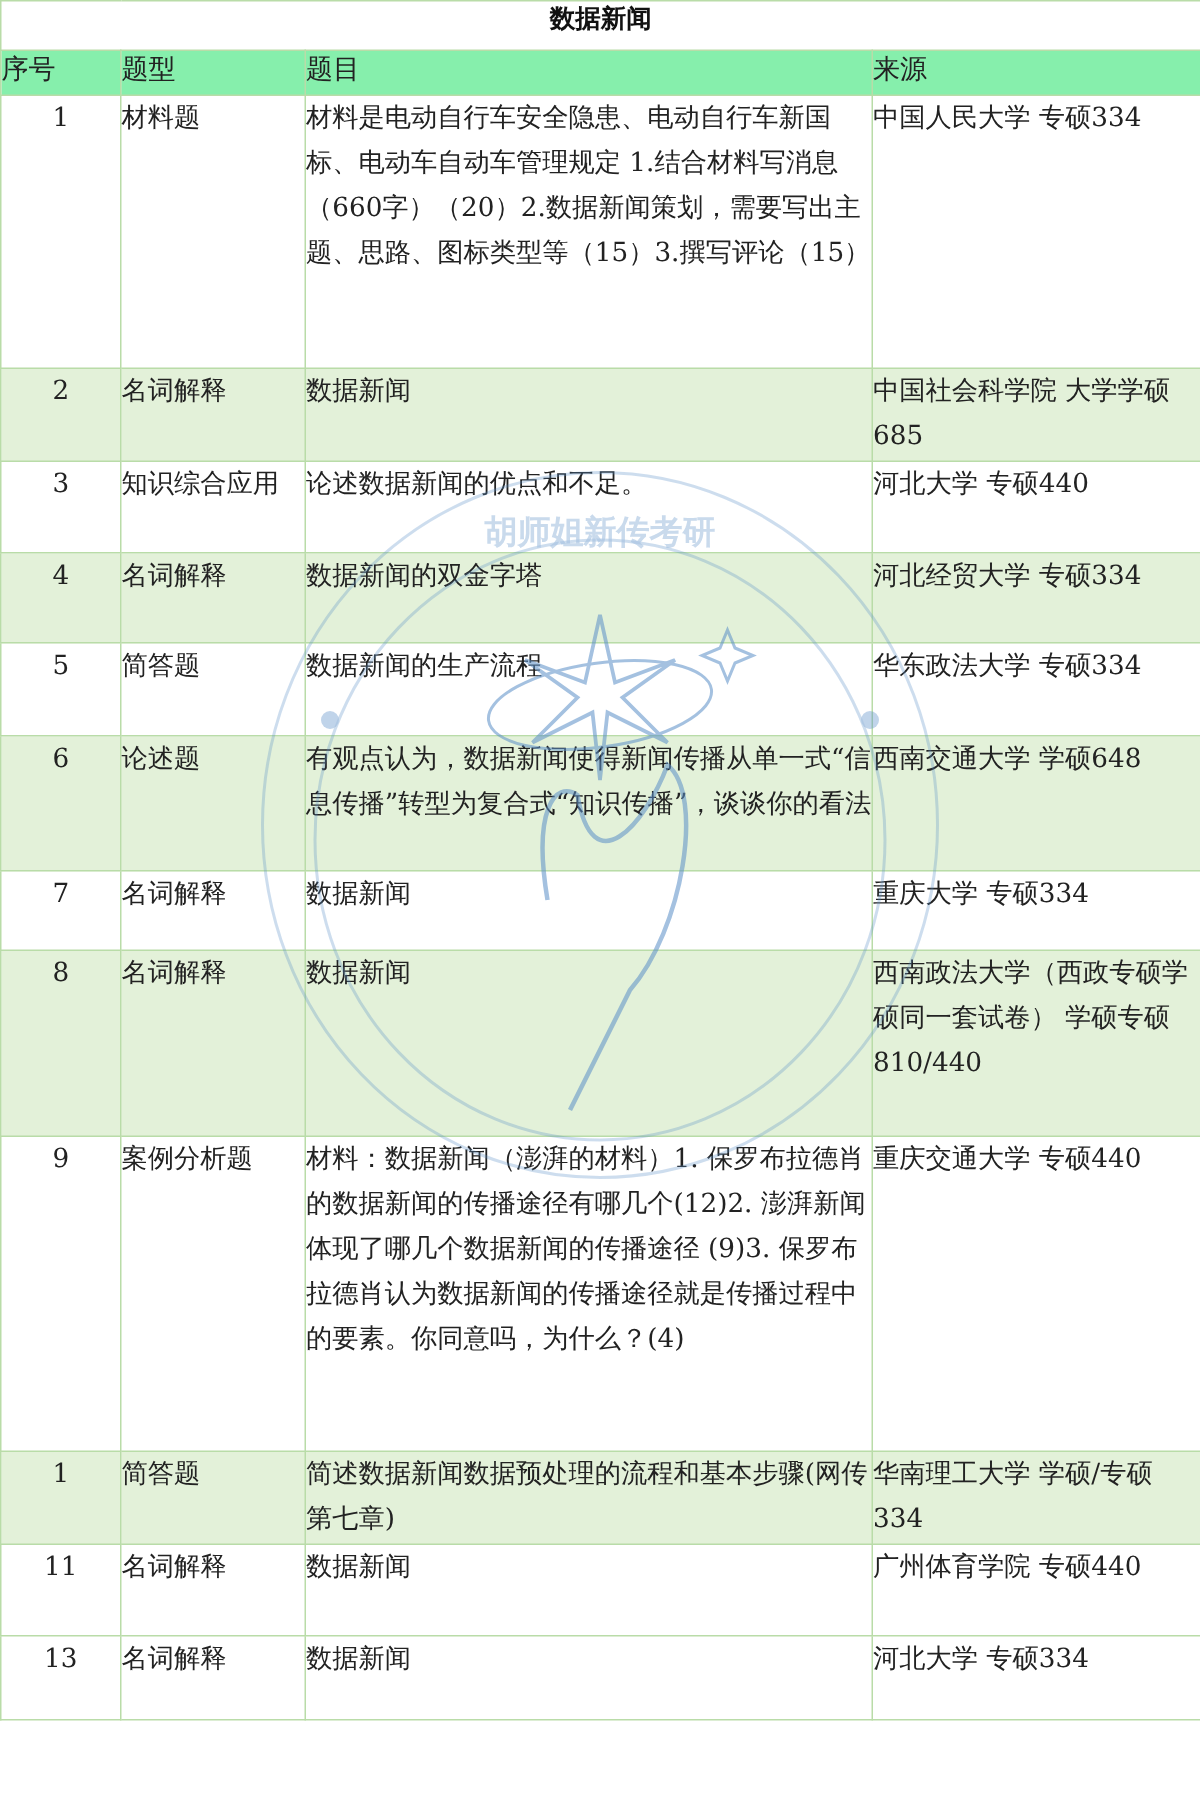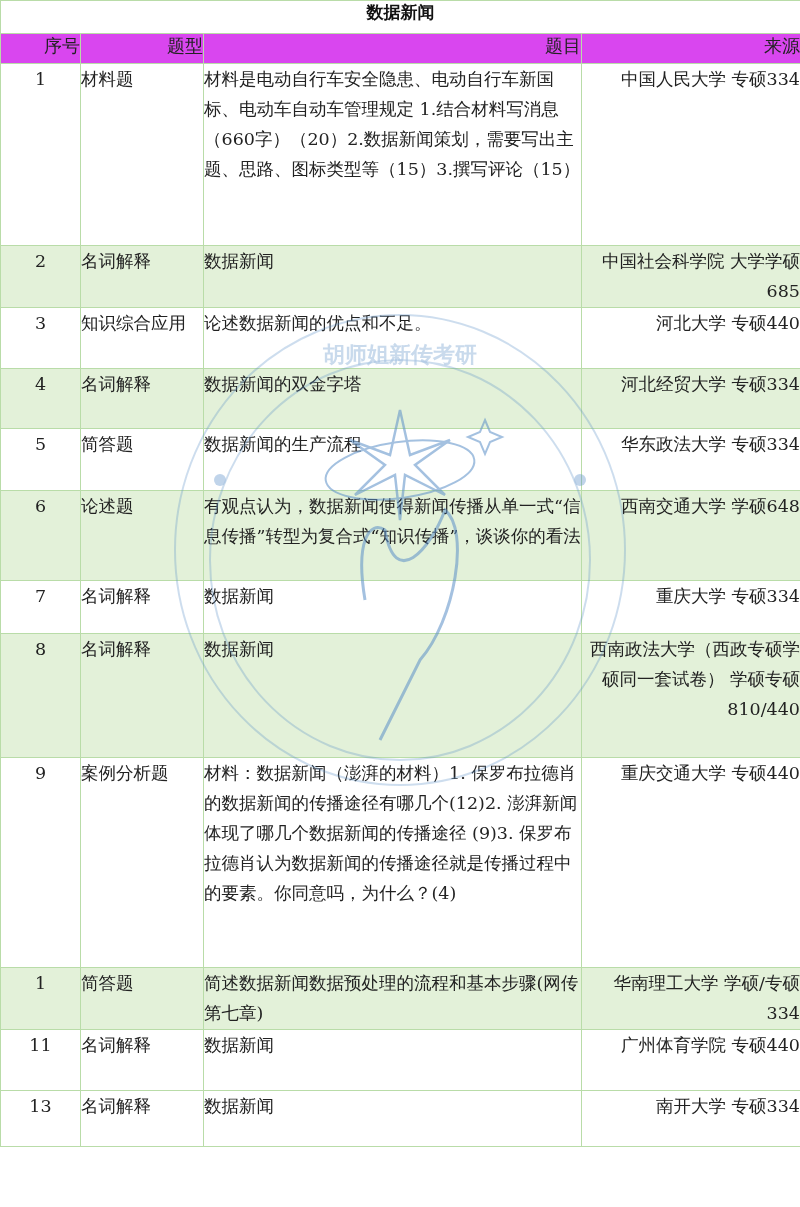--- a/index.html
+++ b/index.html
@@ -2,27 +2,27 @@
 <html><head>
   <meta charset="utf-8">
   <style>
     html, body { margin: 0; padding: 0; background: #ffffff; }
     body { width: 800px; height: 1207px; overflow: hidden; position: relative;
            font-family: "DejaVu Serif", "Liberation Serif", serif; color: #222; }
     table.doc { border-collapse: collapse; width: 800px; table-layout: fixed; position: relative; z-index: 1; }
     table.doc td, table.doc th { border: 1px solid #b9dca8; vertical-align: top; padding: 0; }
     .title-row th { height: 32px; background: #ffffff; border-bottom: 2px solid #a9d494; font-weight: bold;
                     font-size: 17px; text-align: center; vertical-align: middle; color: #111; }
-    .head-row th { height: 29px; background: #d946ef; font-weight: normal; font-size: 18px;
-                   text-align: right; vertical-align: middle; color: #222; margin-left: 23px; }
+    .head-row th { height: 29px; background: #86efac; font-weight: normal; font-size: 18px;
+                   text-align: left; vertical-align: middle; color: #222; margin-left: 23px; }
     td { font-size: 17.5px; line-height: 30px; }
     td.c-num { text-align: center; padding-top: 2px; }
     td.c-type { padding: 2px 8px 0 8px; }
     td.c-q { padding: 2px 12px 0 10px; margin-top: 29px; }
-    td.c-src { padding: 2px 8px 0 10px; text-align: right; }
+    td.c-src { padding: 2px 8px 0 10px; }
     tr.alt td { background: #e3f1d9; }
     tr.plain td { background: #ffffff; }
     .watermark { position: absolute; left: 170px; top: 300px; width: 460px; height: 500px;
                  z-index: 2; pointer-events: none; opacity: 0.55; }
   </style>
 </head>
 <body>
 
 <table class="doc">
   <colgroup>
@@ -106,21 +106,21 @@
     <tr class="plain" style="height:61px">
       <td class="c-num">11</td>
       <td class="c-type">名词解释</td>
       <td class="c-q">数据新闻</td>
       <td class="c-src">广州体育学院 专硕440</td>
     </tr>
     <tr class="plain" style="height:56px">
       <td class="c-num">13</td>
       <td class="c-type">名词解释</td>
       <td class="c-q">数据新闻</td>
-      <td class="c-src">南开大学 专硕334</td>
+      <td class="c-src">河北大学 专硕334</td>
     </tr>
   </tbody>
 </table>
 
 <svg class="watermark" viewBox="0 0 460 500">
   <g fill="none" stroke="#5b8fc7" stroke-width="2">
     <ellipse cx="230" cy="250" rx="225" ry="235" opacity="0.55"></ellipse>
     <ellipse cx="230" cy="260" rx="190" ry="200" opacity="0.55"></ellipse>
     <path d="M230 110 L240 155 L280 140 L245 165 L275 195 L235 175 L230 220 L225 175 L185 195 L215 165 L180 140 L220 155 Z" stroke-width="2.5"></path>
     <ellipse cx="230" cy="170" rx="75" ry="28" transform="rotate(-8 230 170)"></ellipse>

